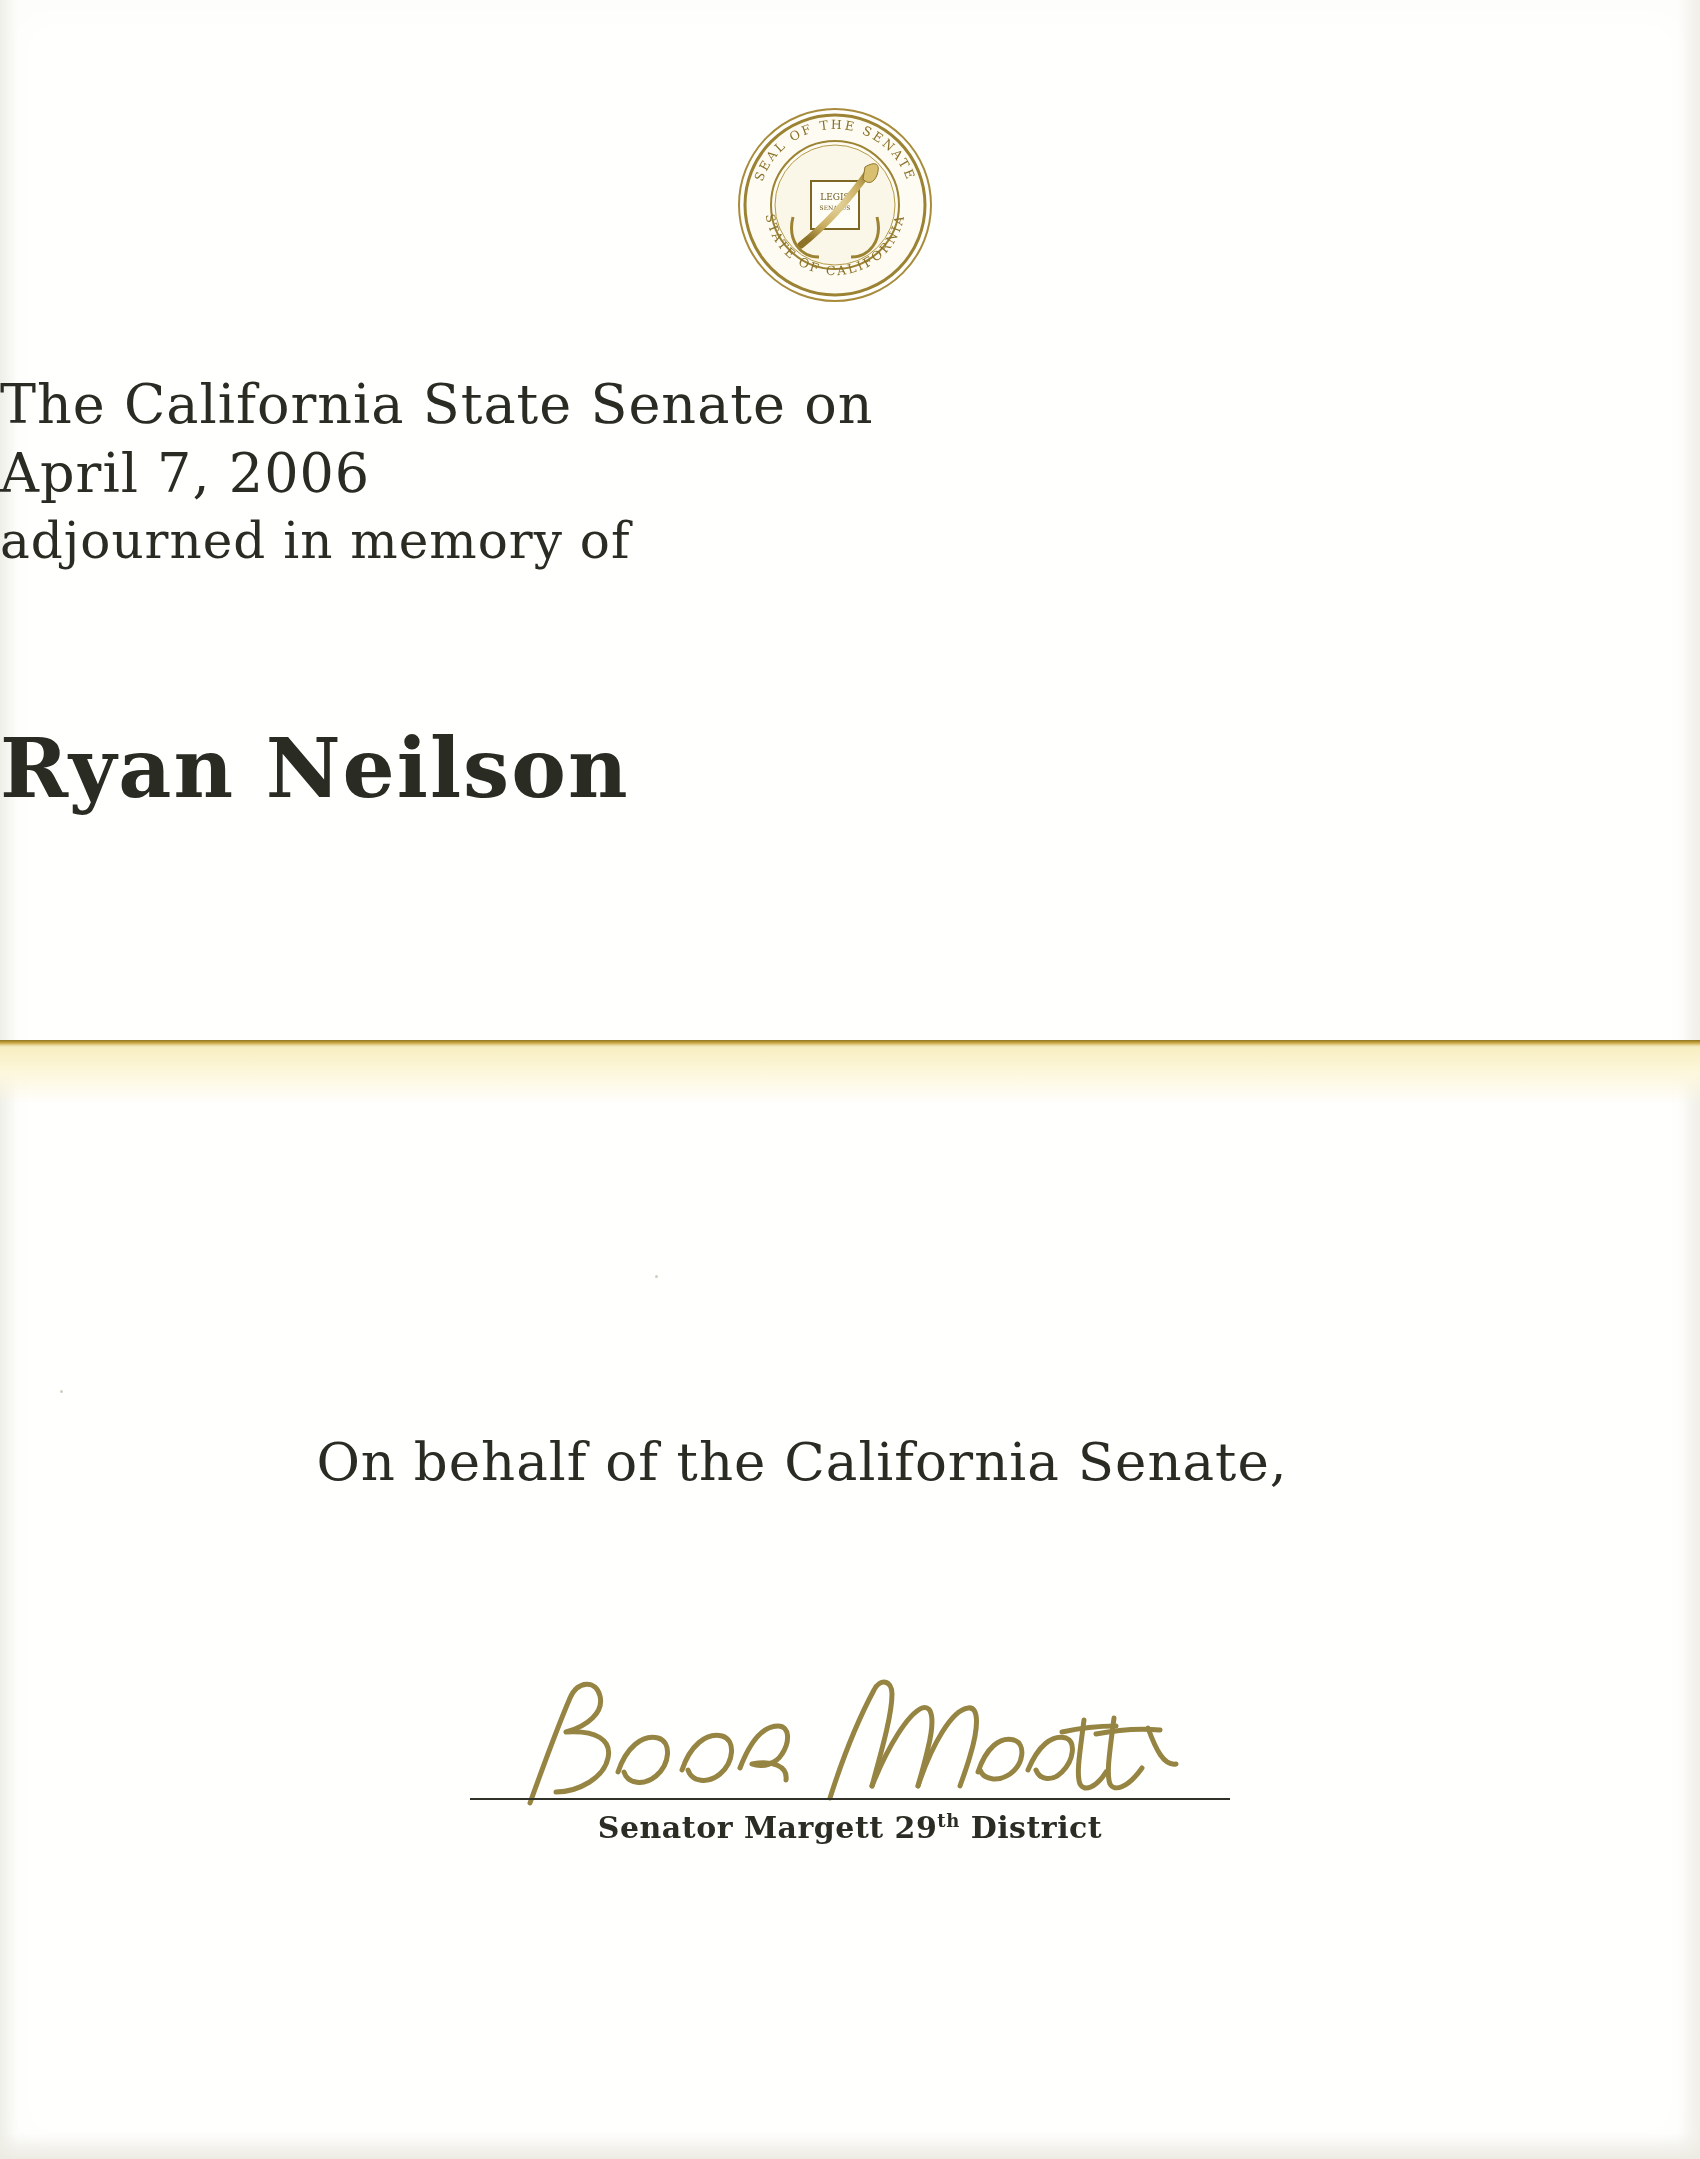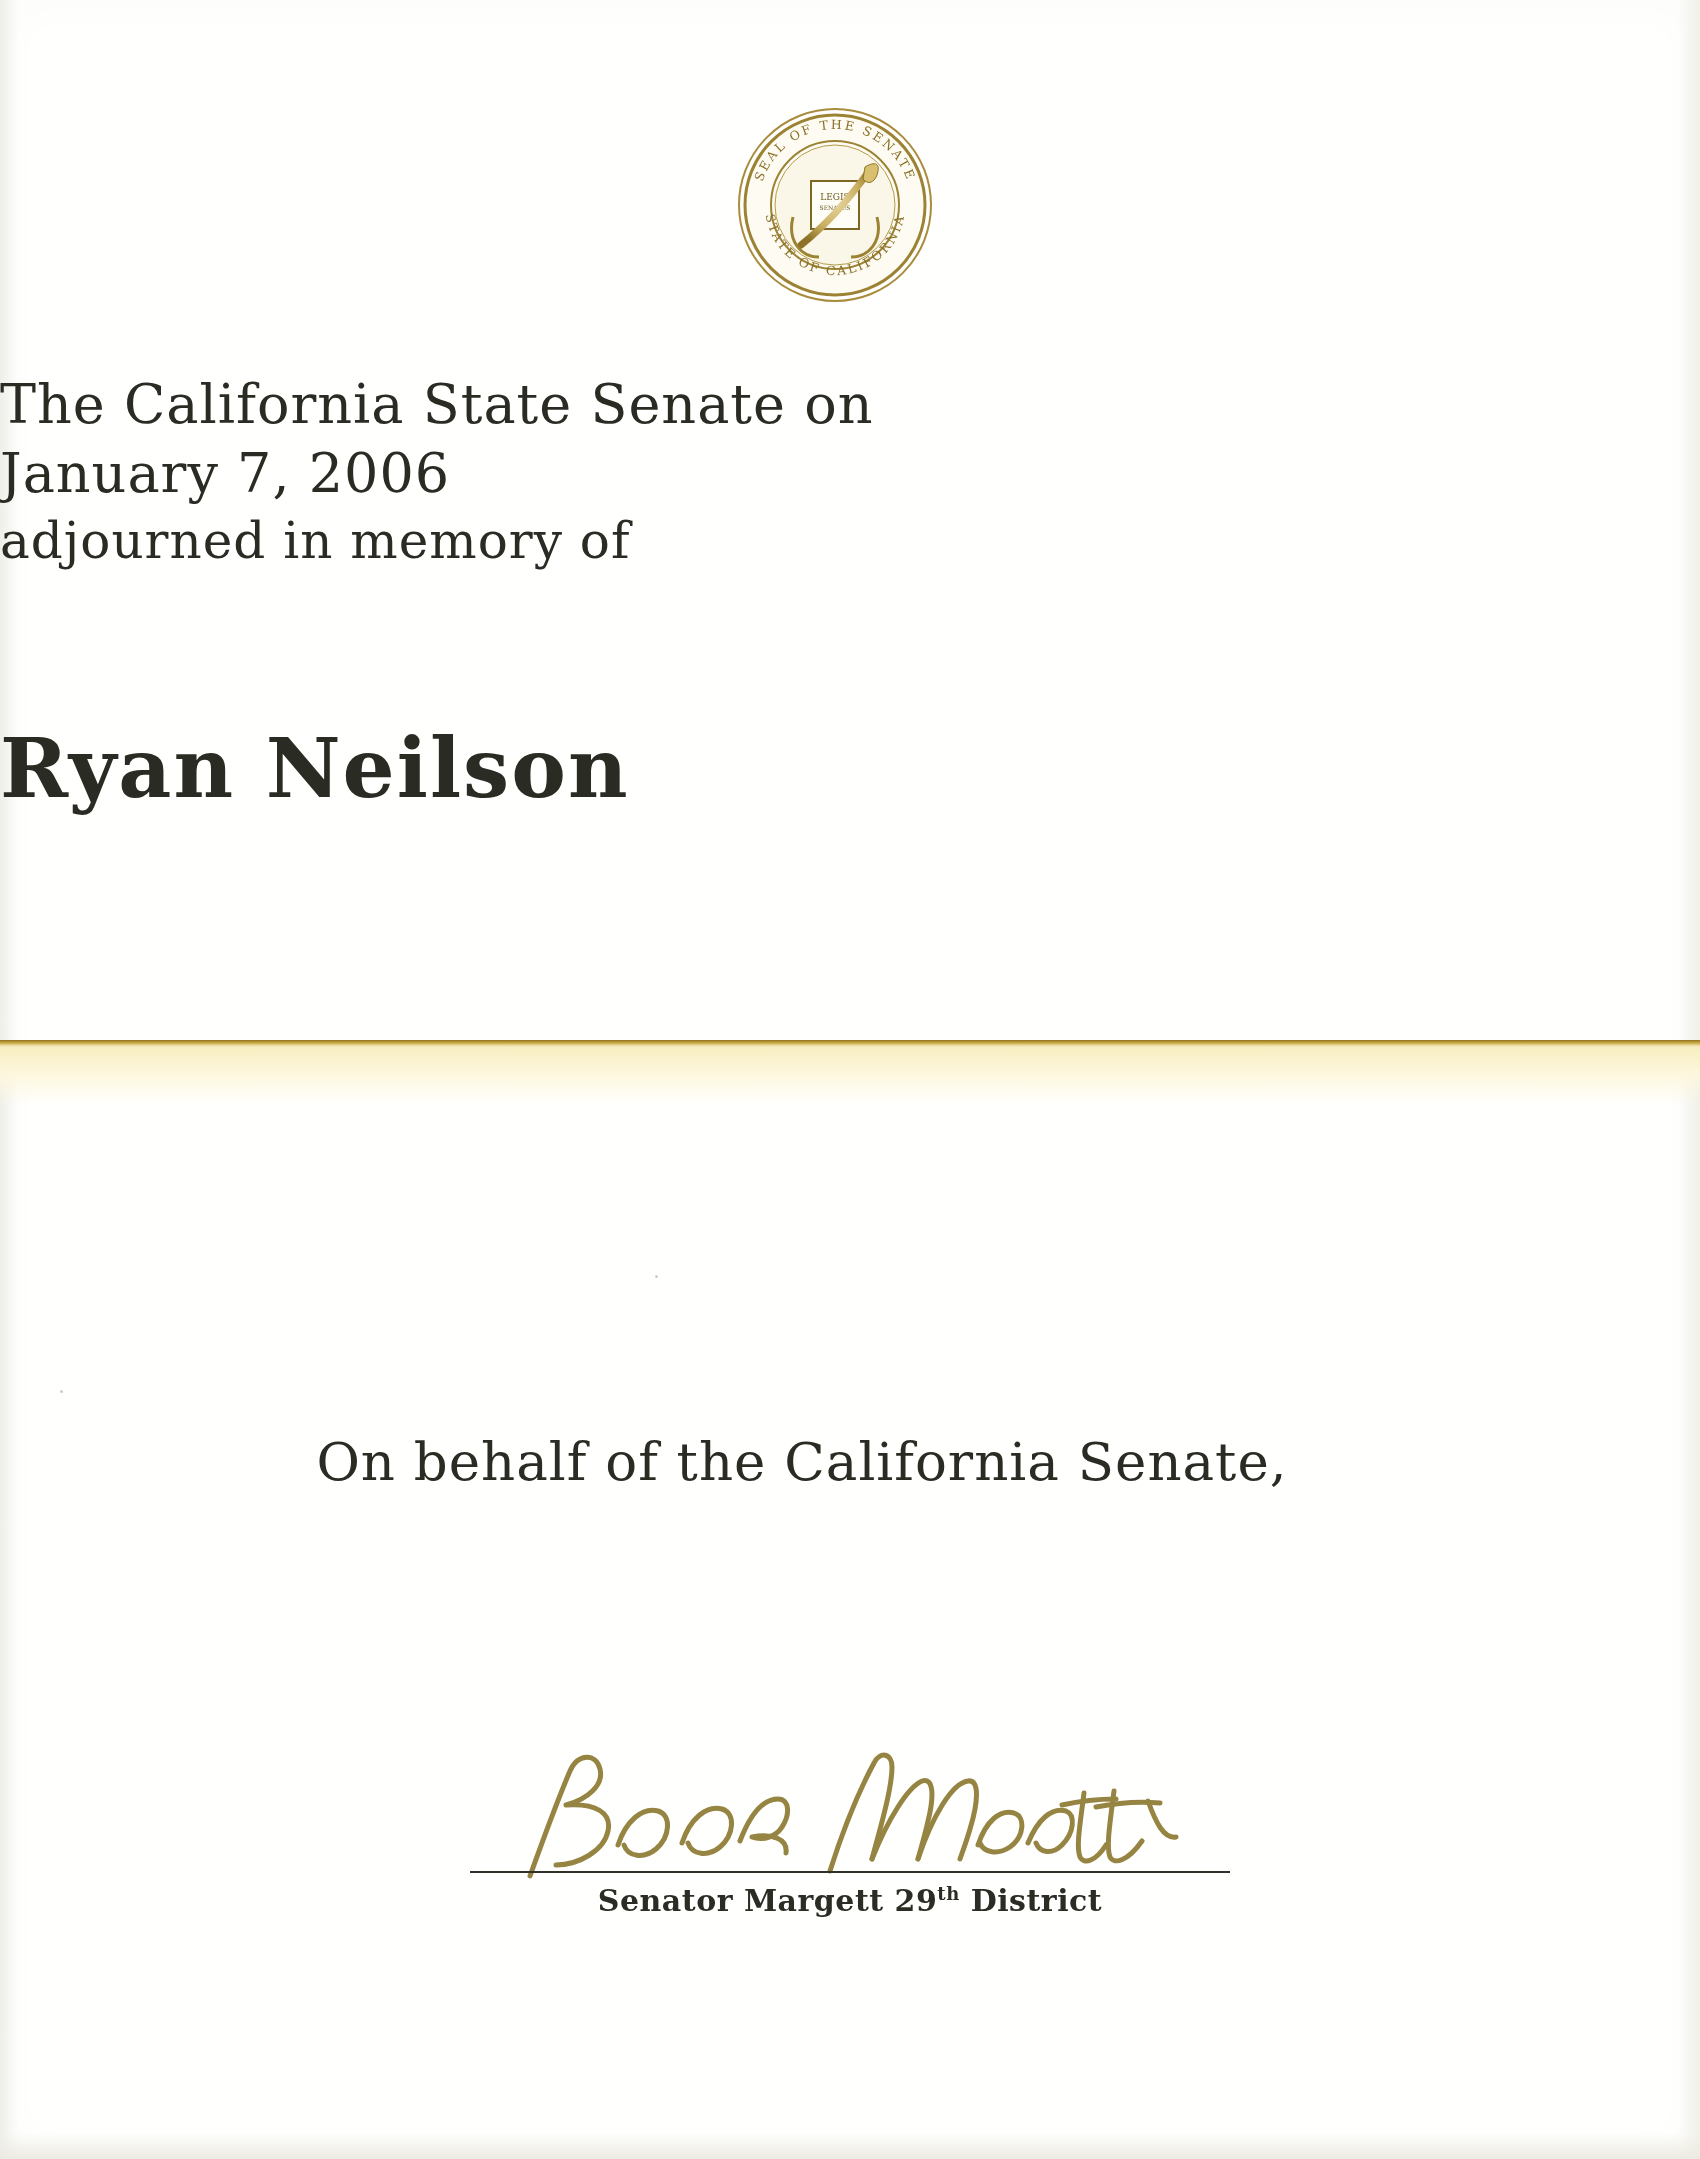--- a/index.html
+++ b/index.html
@@ -129,21 +129,21 @@
   }
   .message-line {
     font-size: 53px;
     line-height: 1.38;
   }
 
   
   .sign-block {
     position: absolute;
     left: 470px;
-    top: 1741px;
+    top: 1668px;
     width: 760px;
     height: 220px;
   }
   .signature-svg {
     position: absolute;
     left: 30px;
     top: 0;
     width: 700px;
     height: 150px;
   }
@@ -217,21 +217,21 @@
         <path d="M 66,140 C 86,124 110,100 134,66" stroke="url(#goldg)" stroke-width="7" fill="none" stroke-linecap="round"></path>
         <path d="M 130,62 C 140,56 146,58 142,70 C 139,78 133,80 128,74 Z" fill="#d8c070" stroke="#8c7327" stroke-width="1"></path>
         <path d="M 58,112 C 52,136 66,152 84,152" stroke="#9c8333" stroke-width="3" fill="none"></path>
         <path d="M 142,112 C 148,136 134,152 116,152" stroke="#9c8333" stroke-width="3" fill="none"></path>
       </g>
     </svg>
   </div>
 
   <div class="head-block">
     <div class="blackletter head-line-1">The California State Senate on</div>
-    <div class="blackletter head-line-2">January 7, 2006</div>
+    <div class="blackletter head-line-2">April 7, 2006</div>
     <div class="blackletter head-line-3">adjourned in memory of</div>
   </div>
 
   <div class="blackletter honoree">Ryan Neilson</div>
 
   <div class="fold">
     <div class="fold-line"></div>
     <div class="fold-glow"></div>
   </div>
 

